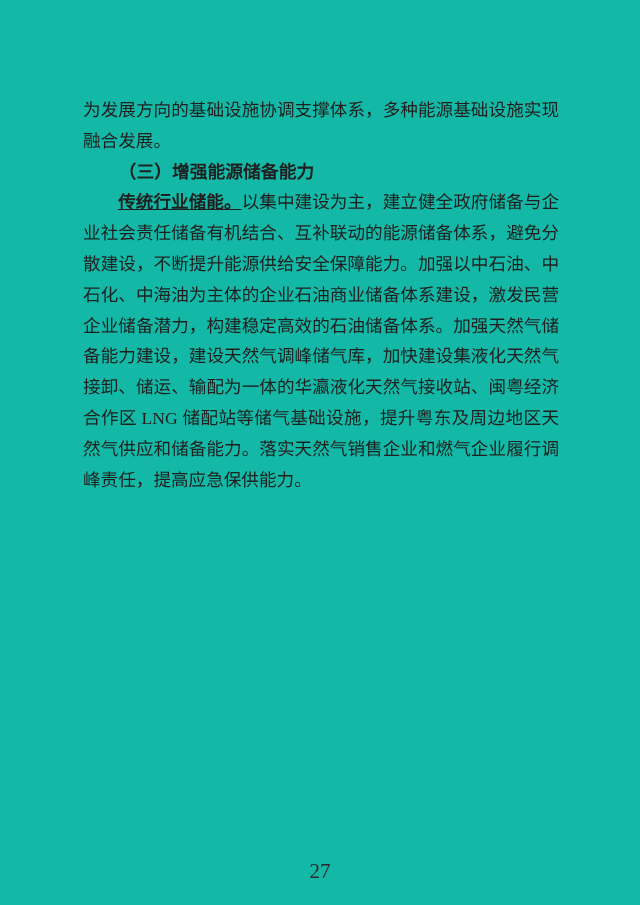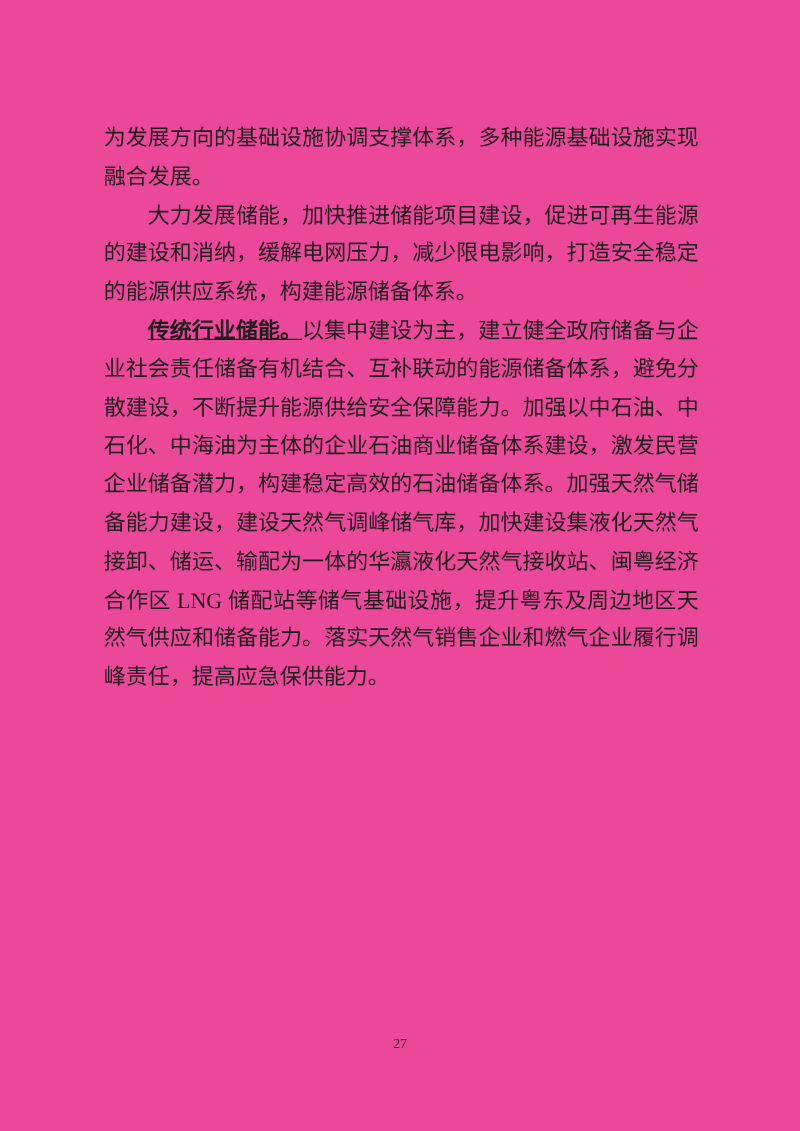--- a/index.html
+++ b/index.html
@@ -4,21 +4,21 @@
 <style>
   html, body {
     margin: 0;
     padding: 0;
     background: #ffffff;
   }
   .page {
     position: relative;
     width: 640px;
     height: 905px;
-    background: #ec4899;
+    background: #14b8a6;
     overflow: hidden;
     font-family: "Liberation Serif", "DejaVu Serif", serif;
     color: #1f1f1f;
   }
   .content {
     position: absolute;
     left: 83px;
     top: 95px;
     width: 476px;
     font-size: 17.6px;
@@ -42,39 +42,39 @@
     font-size: 17.8px;
     font-weight: bold;
     line-height: 30.8px;
   }
   .lead-bold {
     font-weight: bold;
     text-decoration: underline;
   }
   .page-number {
     position: absolute;
-    top: 824px;
+    top: 860px;
     left: 0;
     width: 100%;
     text-align: center;
-    font-size: 11px;
+    font-size: 21px;
     color: #2a2a2a;
     line-height: 22px;
   }
 </style>
 </head>
 <body>
 
 <div class="page">
   <div class="content">
 
     <p class="no-indent">为发展方向的基础设施协调支撑体系，多种能源基础设施实现融合发展。</p>
 
+    <h3>（三）增强能源储备能力</h3>
 
-    <p>大力发展储能，加快推进储能项目建设，促进可再生能源的建设和消纳，缓解电网压力，减少限电影响，打造安全稳定的能源供应系统，构建能源储备体系。</p>
 
     <p><span class="lead-bold">传统行业储能。</span><span>以集中建设为主，建立健全政府储备与企业社会责任储备有机结合、互补联动的能源储备体系，避免分散建设，不断提升能源供给安全保障能力。加强以中石油、中石化、中海油为主体的企业石油商业储备体系建设，激发民营企业储备潜力，构建稳定高效的石油储备体系。加强天然气储备能力建设，建设天然气调峰储气库，加快建设集液化天然气接卸、储运、输配为一体的华瀛液化天然气接收站、闽粤经济合作区 LNG 储配站等储气基础设施，提升粤东及周边地区天然气供应和储备能力。落实天然气销售企业和燃气企业履行调峰责任，提高应急保供能力。</span></p>
 
 
   </div>
 
   <div class="page-number">27</div>
 </div>
 
 </body></html>

